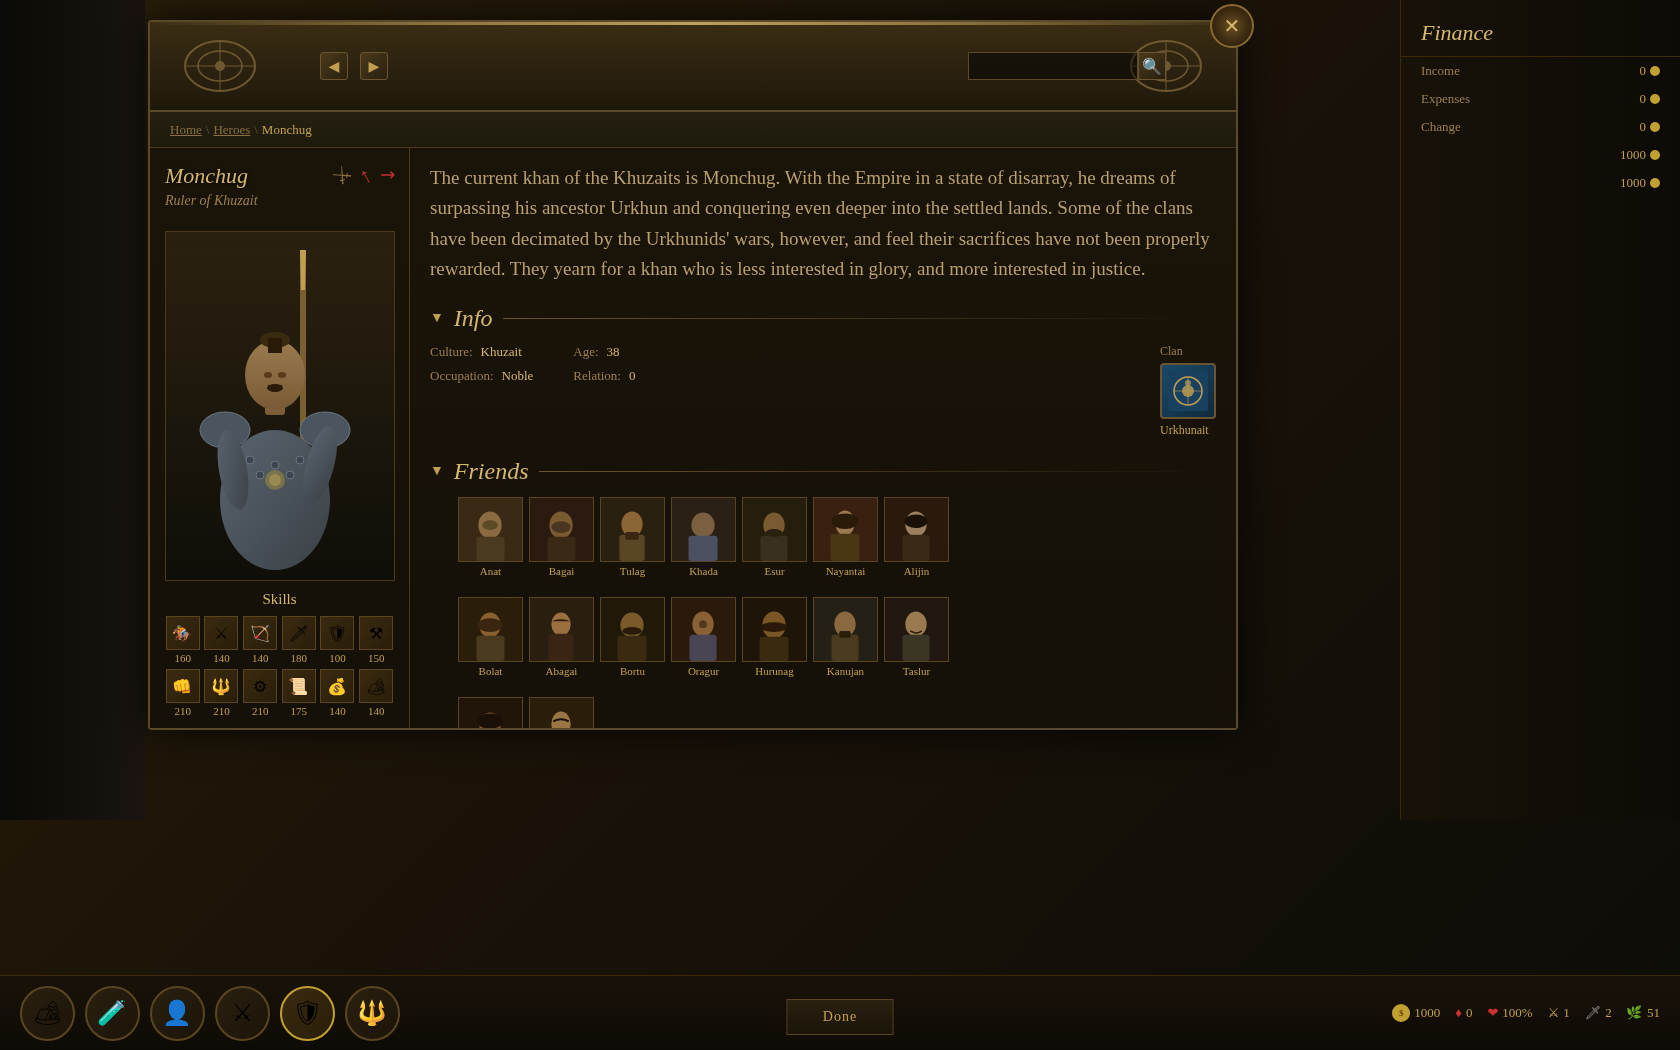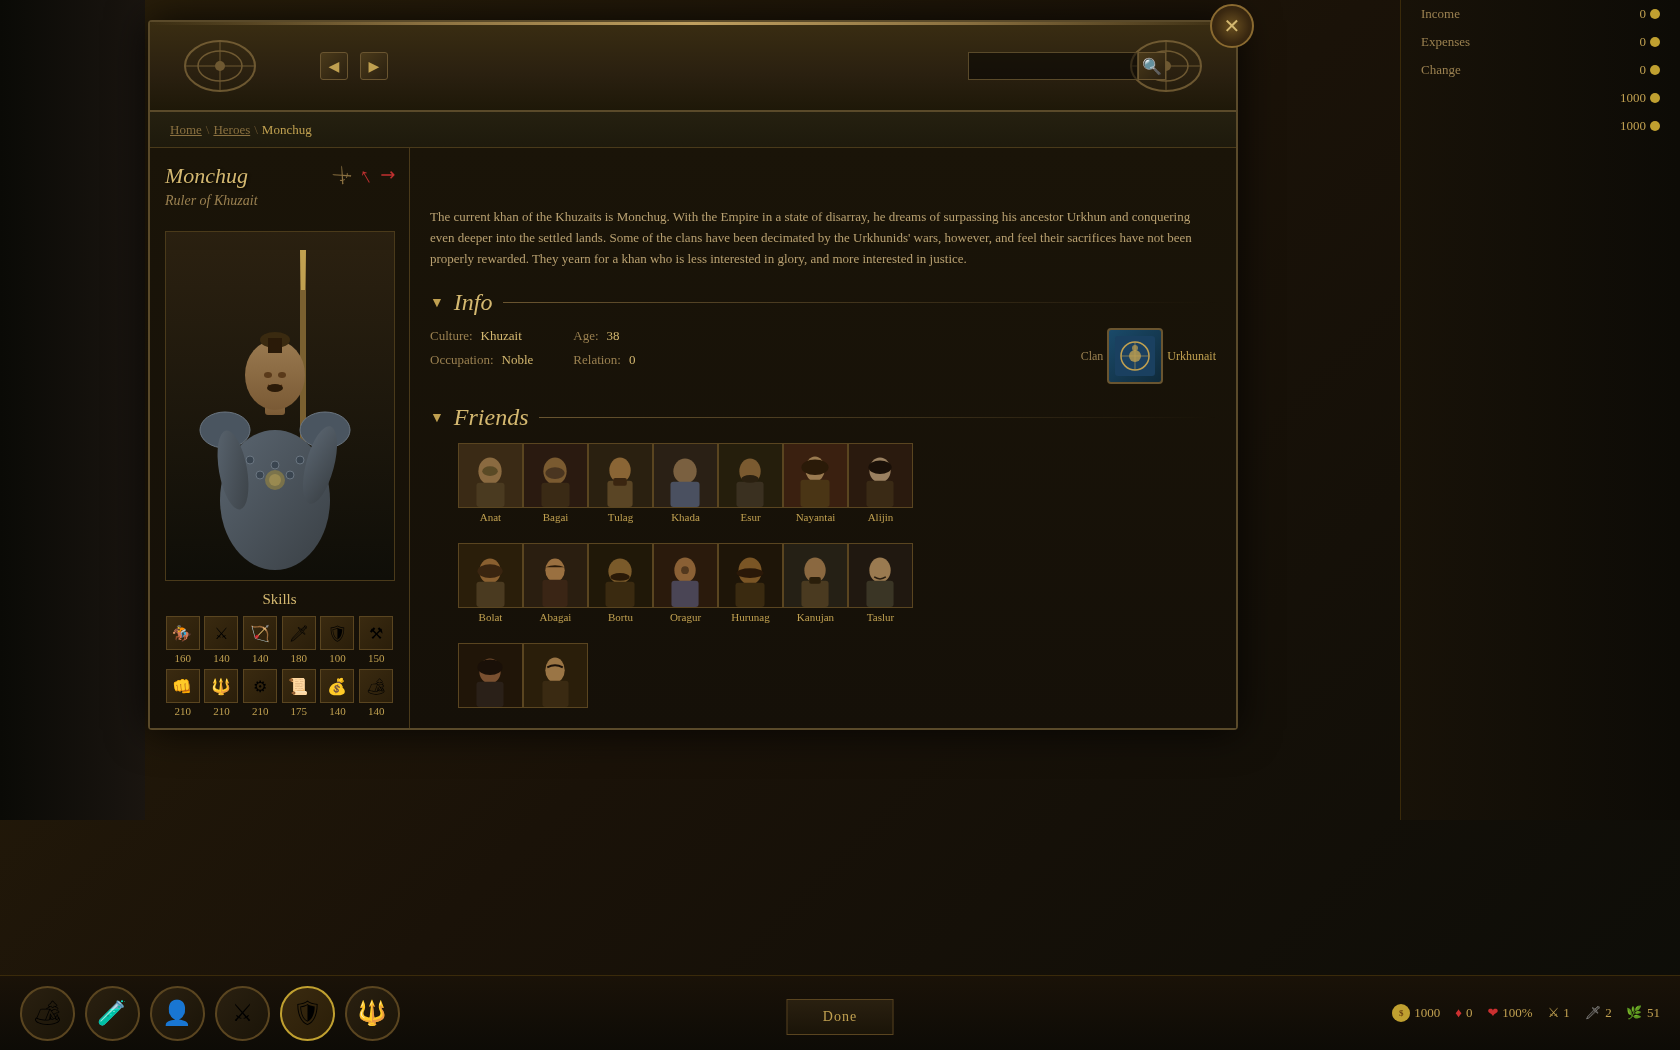--- a/index.html
+++ b/index.html
@@ -299,24 +299,23 @@
       background: linear-gradient(180deg, #1a1408 0%, #151008 100%);
     }
 
     .info-panel::-webkit-scrollbar { width: 6px; }
     .info-panel::-webkit-scrollbar-track { background: #1a1408; }
     .info-panel::-webkit-scrollbar-thumb { background: #5a4520; border-radius: 3px; }
 
     
     .char-description {
       color: #b8a070;
-      font-size: 13px;
+      font-size: 19px;
       line-height: 1.6;
       margin-bottom: 20px;
-      margin-top: 44px;
     }
 
     
     .section-header {
       display: flex;
       align-items: center;
       gap: 10px;
       margin-bottom: 12px;
       cursor: pointer;
     }
@@ -356,22 +355,21 @@
     }
 
     .info-value {
       color: #d4b870;
       font-size: 13px;
     }
 
     
     .clan-section {
       display: flex;
-      flex-direction: row;
-      align-items: center;
+      flex-direction: column;
       gap: 4px;
       margin-left: auto;
     }
 
     .clan-label {
       color: #9a8050;
       font-size: 12px;
     }
 
     .clan-emblem {
@@ -387,20 +385,21 @@
 
     .clan-name {
       color: #c0a050;
       font-size: 12px;
     }
 
     
     .friends-grid {
       display: flex;
       flex-wrap: wrap;
+      gap: 6px;
       margin-bottom: 20px;
       padding-left: 28px;
     }
 
     .friend-item {
       display: flex;
       flex-direction: column;
       align-items: center;
       gap: 3px;
       cursor: pointer;
@@ -603,20 +602,21 @@
     .deco-sword { color: #8a7040; transform: rotate(-45deg); display: inline-block; font-size: 20px; }
   </style>
 </head>
 <body>
 
 <div class="game-bg"></div>
 <div class="left-panel-bg"></div>
 <div class="right-panel-bg"></div>
 
 <div class="right-sidebar">
+  <div class="finance-header">Finance</div>
   <div class="finance-row">
     <span>Income</span>
     <div class="finance-value">
       <span>0</span>
       <div class="gold-dot"></div>
     </div>
   </div>
   <div class="finance-row">
     <span>Expenses</span>
     <div class="finance-value">

